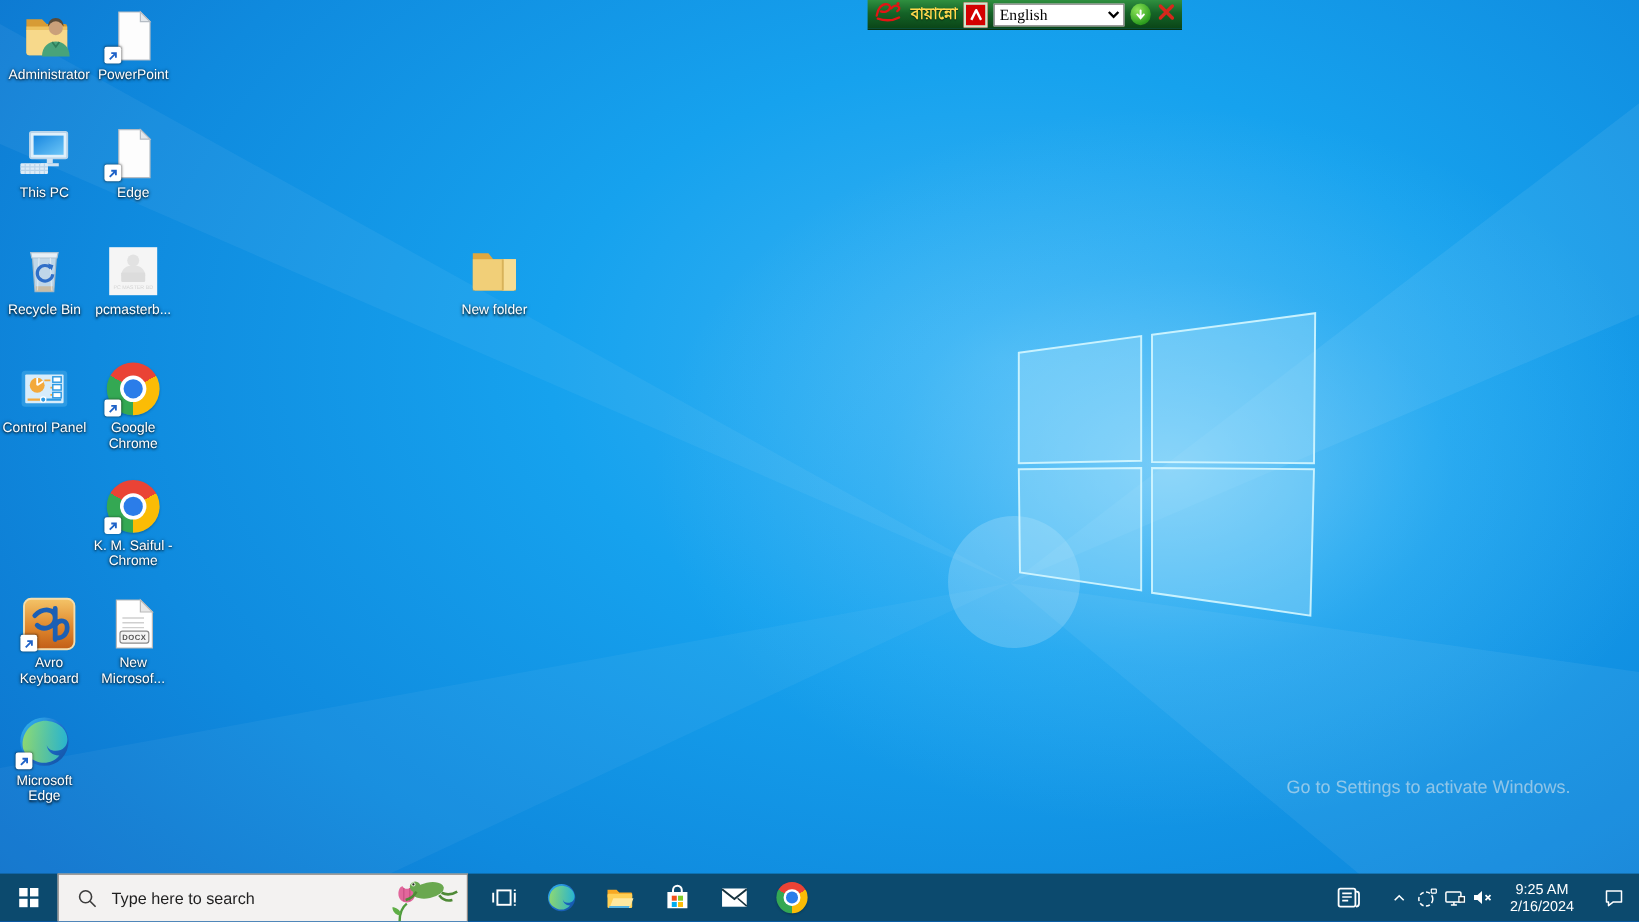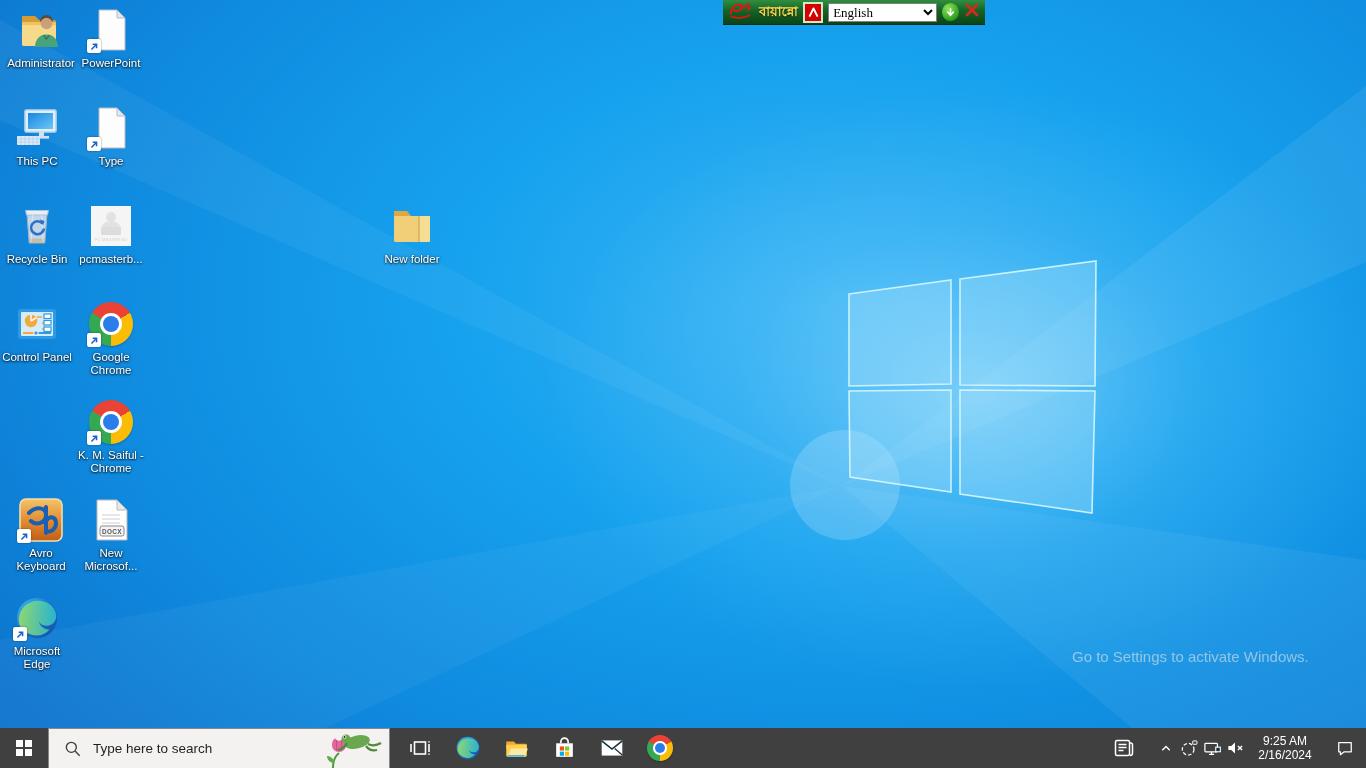--- a/index.html
+++ b/index.html
@@ -46,21 +46,21 @@
     background:radial-gradient(circle at 35% 30%,#8fe55a,#2e9e1f 70%,#1d7a12);
     display:flex;align-items:center;justify-content:center;border:none;padding:0;}
 
   
   .activate{position:absolute;left:1072px;top:648px;}
   .activate .t1{font-size:23px;font-weight:300;color:rgba(243,243,243,.72);}
   .activate .t2{font-size:15px;color:rgba(236,236,236,.55);}
 
   
   .taskbar{position:absolute;left:0;bottom:0;width:1366px;height:40px;
-    background:#404040;display:flex;align-items:stretch;}
+    background:#0c4a6e;display:flex;align-items:stretch;}
   .tbtn{display:flex;align-items:center;justify-content:center;border:none;
         background:transparent;padding:0;}
   .start{width:48px;}
   .start-logo{display:grid;grid-template-columns:7.5px 7.5px;
               grid-template-rows:7.5px 7.5px;gap:1.5px;}
   .start-logo span{background:#fff;}
   .searchbox{width:342px;background:#f3f2f1;border:1px solid #8a8886;border-bottom:none;
     box-sizing:border-box;display:flex;align-items:center;position:relative;}
   .searchbox input{flex:1;border:none;outline:none;background:transparent;
     font-family:"Liberation Sans",sans-serif;font-size:13.5px;color:#111;
@@ -246,21 +246,21 @@
       <svg width="48" height="48" viewBox="0 0 48 48">
         <path d="M12 4h18l8 8v32H12z" fill="#fdfdfd" stroke="#b5bcc4"></path>
         <path d="M30 4l8 8h-8z" fill="#e4e8ec" stroke="#b5bcc4"></path>
       </svg>
       <span class="sc">
         <svg width="12" height="12" viewBox="0 0 14 14">
             <path d="M4 11l6-6M5.5 5H10v4.5" stroke="#1e62c8" stroke-width="1.8" fill="none"></path>
           </svg>
       </span>
     </span>
-    <span class="lbl">Type</span>
+    <span class="lbl">Edge</span>
   </div>
 
   <div class="dicon" style="left:74px;top:202px">
     <span class="ic">
       <svg width="48" height="48" viewBox="0 0 48 48">
         <rect x="4" y="4" width="40" height="40" fill="#f5f5f5"></rect>
         <circle cx="24" cy="15" r="5" fill="#e2e2e2"></circle>
         <path d="M14 28c0-6 4.5-9 10-9s10 3 10 9z" fill="#e2e2e2"></path>
         <rect x="14" y="25" width="20" height="8" rx="1" fill="#dcdcdc"></rect>
         <text x="24" y="39" font-size="4.4" text-anchor="middle" fill="#d4d4d4" font-family="Liberation Sans">PC MASTER BD</text>

